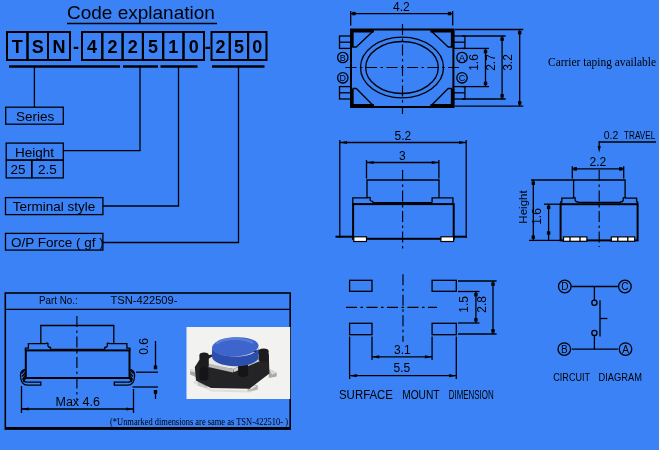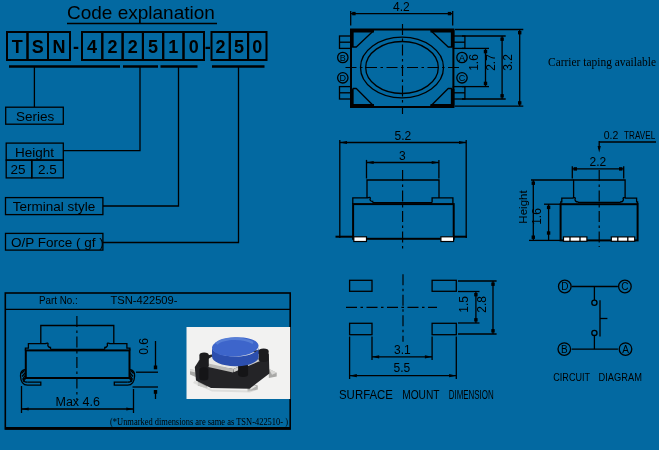--- a/index.html
+++ b/index.html
@@ -1,16 +1,16 @@
 <!DOCTYPE html>
 <html><head>
 <meta charset="utf-8">
 <style>
 html,body{margin:0;padding:0;background:#fff;}
-#page{position:relative;width:659px;height:450px;background:#0369a1;overflow:hidden;}
+#page{position:relative;width:659px;height:450px;background:#3b82f6;overflow:hidden;}
 svg{position:absolute;top:0;left:0;}
 svg text{font-family:"Liberation Sans",sans-serif;fill:#000;}
 .ln{stroke:#000;fill:none;stroke-width:1.3;}
 .th{stroke:#000;fill:none;stroke-width:2;}
 .cl{stroke:#000;fill:none;stroke-width:1.15;stroke-dasharray:11,3.5,2.5,3.5;}
 .ar{fill:#000;stroke:none;}
 .dim{font-size:12px;}
 </style>
 </head>
 <body>

